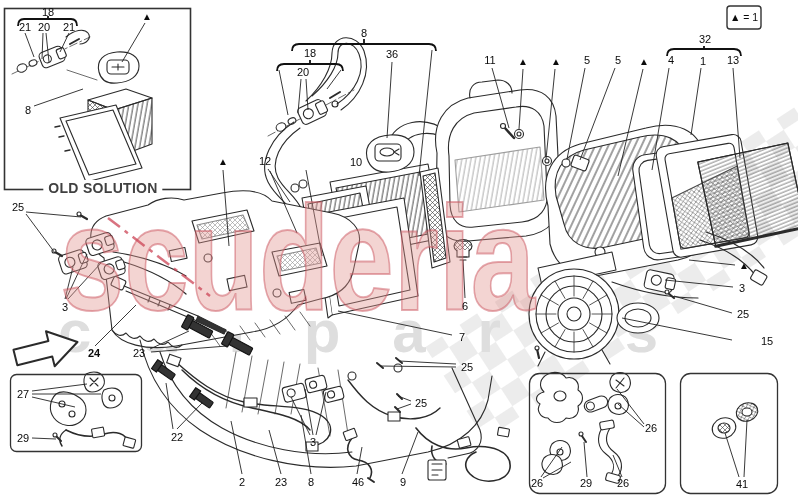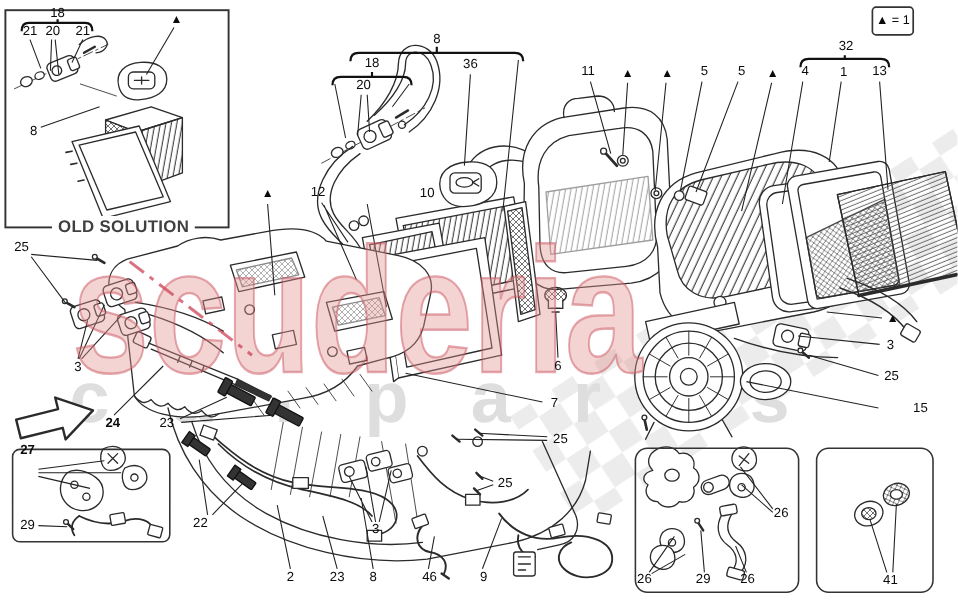--- a/index.html
+++ b/index.html
@@ -421,36 +421,36 @@
       <div class="callout" style="left: 705px; top: 39px;">32</div>
       <div class="callout" style="left: 703px; top: 61px;">1</div>
       <div class="callout" style="left: 733px; top: 60px;">13</div>
       <div class="callout tri" style="left: 223px; top: 162px;">▲</div>
       <div class="callout" style="left: 265px; top: 161px;">12</div>
       <div class="callout" style="left: 316px; top: 162px; margin-left: 40px;">10</div>
       <div class="callout" style="left: 18px; top: 207px;">25</div>
       <div class="callout" style="left: 65px; top: 307px;">3</div>
       <div class="callout" style="left: 94px; top: 353px; font-weight: bold;">24</div>
       <div class="callout" style="left: 139px; top: 353px;">23</div>
-      <div class="callout" style="left: 167px; top: 437px;">22</div>
+      <div class="callout" style="left: 177px; top: 437px;">22</div>
       <div class="callout" style="left: 465px; top: 306px;">6</div>
       <div class="callout" style="left: 462px; top: 337px;">7</div>
       <div class="callout tri" style="left: 744px; top: 266px;">▲</div>
       <div class="callout" style="left: 742px; top: 288px;">3</div>
       <div class="callout" style="left: 743px; top: 314px;">25</div>
       <div class="callout" style="left: 743px; top: 341px; margin-left: 24px;">15</div>
       <div class="callout" style="left: 467px; top: 367px;">25</div>
       <div class="callout" style="left: 421px; top: 403px;">25</div>
       <div class="callout" style="left: 242px; top: 482px;">2</div>
       <div class="callout" style="left: 281px; top: 482px;">23</div>
       <div class="callout" style="left: 311px; top: 482px;">8</div>
       <div class="callout" style="left: 313px; top: 442px;">3</div>
       <div class="callout" style="left: 358px; top: 482px;">46</div>
       <div class="callout" style="left: 403px; top: 482px;">9</div>
-      <div class="callout" style="left: 23px; top: 376px; font-weight: bold;">27</div>
+      <div class="callout" style="left: 23px; top: 394px;">27</div>
       <div class="callout" style="left: 23px; top: 438px;">29</div>
       <div class="callout" style="left: 651px; top: 428px;">26</div>
       <div class="callout" style="left: 537px; top: 483px;">26</div>
       <div class="callout" style="left: 586px; top: 483px;">29</div>
       <div class="callout" style="left: 623px; top: 483px;">26</div>
       <div class="callout" style="left: 742px; top: 484px;">41</div>
     </div>
 <div class="inset-label">OLD SOLUTION</div>
 <div class="legend-text">▲ = 1</div>
 

